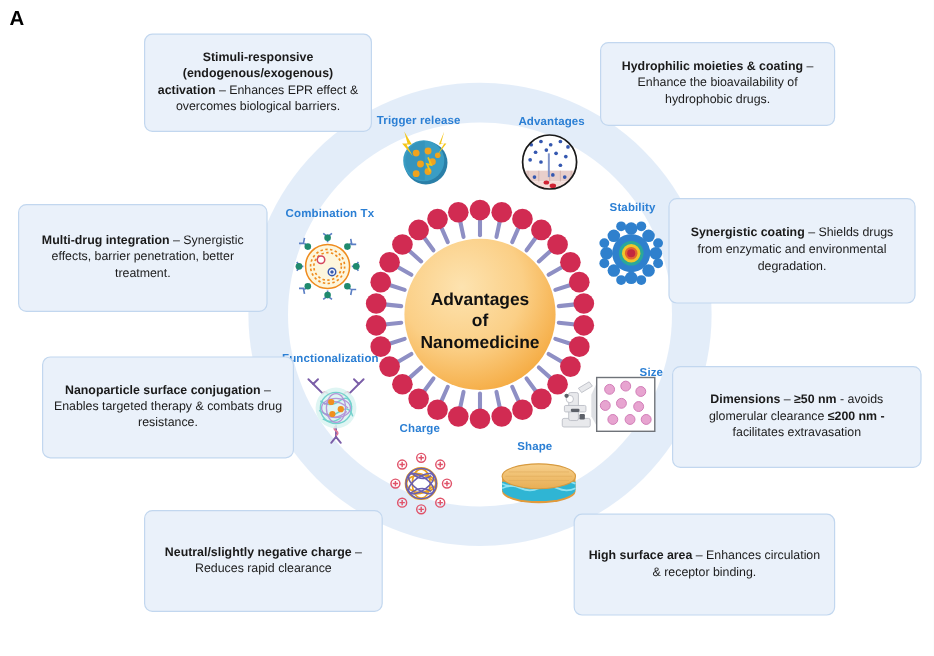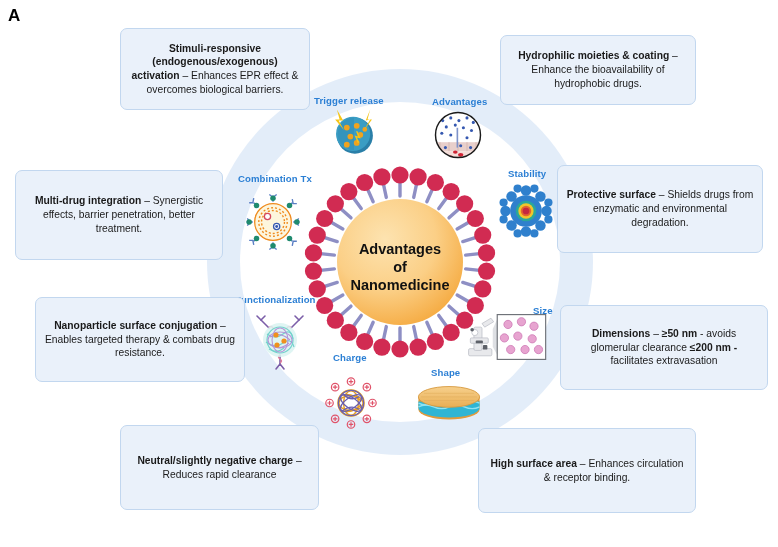--- a/index.html
+++ b/index.html
@@ -420,21 +420,21 @@
       <div class="callout" style="left: 110px; top: 28px; width: 190px; height: 82px; margin-left: 10px;">
         <div class="inner"><b>Stimuli-responsive (endogenous/exogenous) activation</b><span> – Enhances EPR effect &amp; overcomes biological barriers.</span></div>
       </div>
       <div class="callout" style="left: 500px; top: 35px; width: 196px; height: 70px;">
         <div class="inner"><b>Hydrophilic moieties &amp; coating</b><span> – Enhance the bioavailability of hydrophobic drugs.</span></div>
       </div>
       <div class="callout" style="left: 15px; top: 170px; width: 208px; height: 90px;">
         <div class="inner"><b>Multi-drug integration</b><span> – Synergistic effects, barrier penetration, better treatment.</span></div>
       </div>
       <div class="callout" style="left: 557px; top: 165px; width: 206px; height: 88px;">
-        <div class="inner"><b>Protective surface</b><span> – Shields drugs from enzymatic and environmental degradation.</span></div>
+        <div class="inner"><b>Synergistic coating</b><span> – Shields drugs from enzymatic and environmental degradation.</span></div>
       </div>
       <div class="callout" style="left: 13px; top: 297px; width: 210px; height: 85px; margin-left: 22px;">
         <div class="inner"><b>Nanoparticle surface conjugation</b><span> – Enables targeted therapy &amp; combats drug resistance.</span></div>
       </div>
       <div class="callout" style="left: 560px; top: 305px; width: 208px; height: 85px; justify-content: flex-end;">
         <div class="inner"><b>Dimensions</b><span> – </span><b>≥50 nm</b><span> - avoids glomerular clearance </span><b>≤200 nm -</b><span> facilitates extravasation</span></div>
       </div>
       <div class="callout" style="left: 120px; top: 425px; width: 199px; height: 85px;">
         <div class="inner"><b>Neutral/slightly negative charge</b><span> – Reduces rapid clearance</span></div>
       </div>

